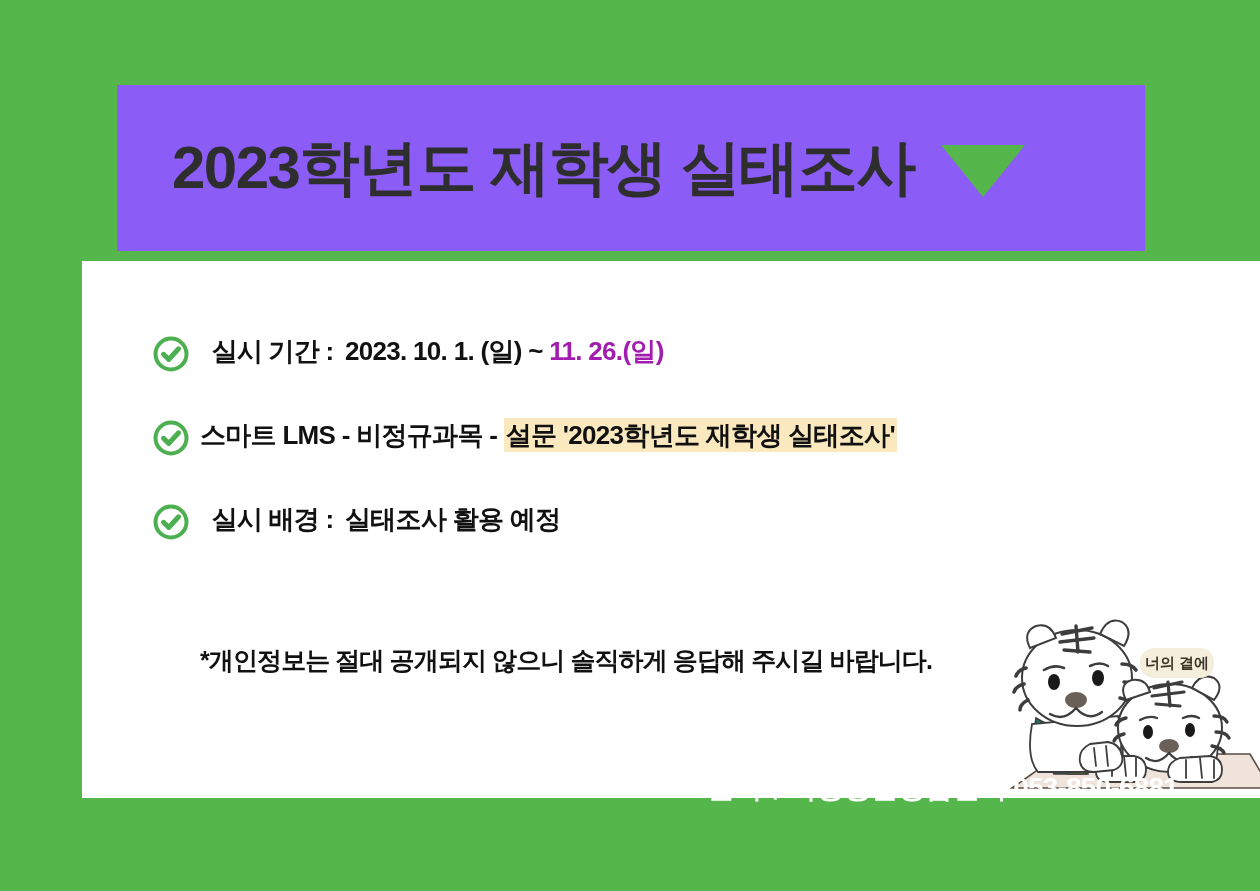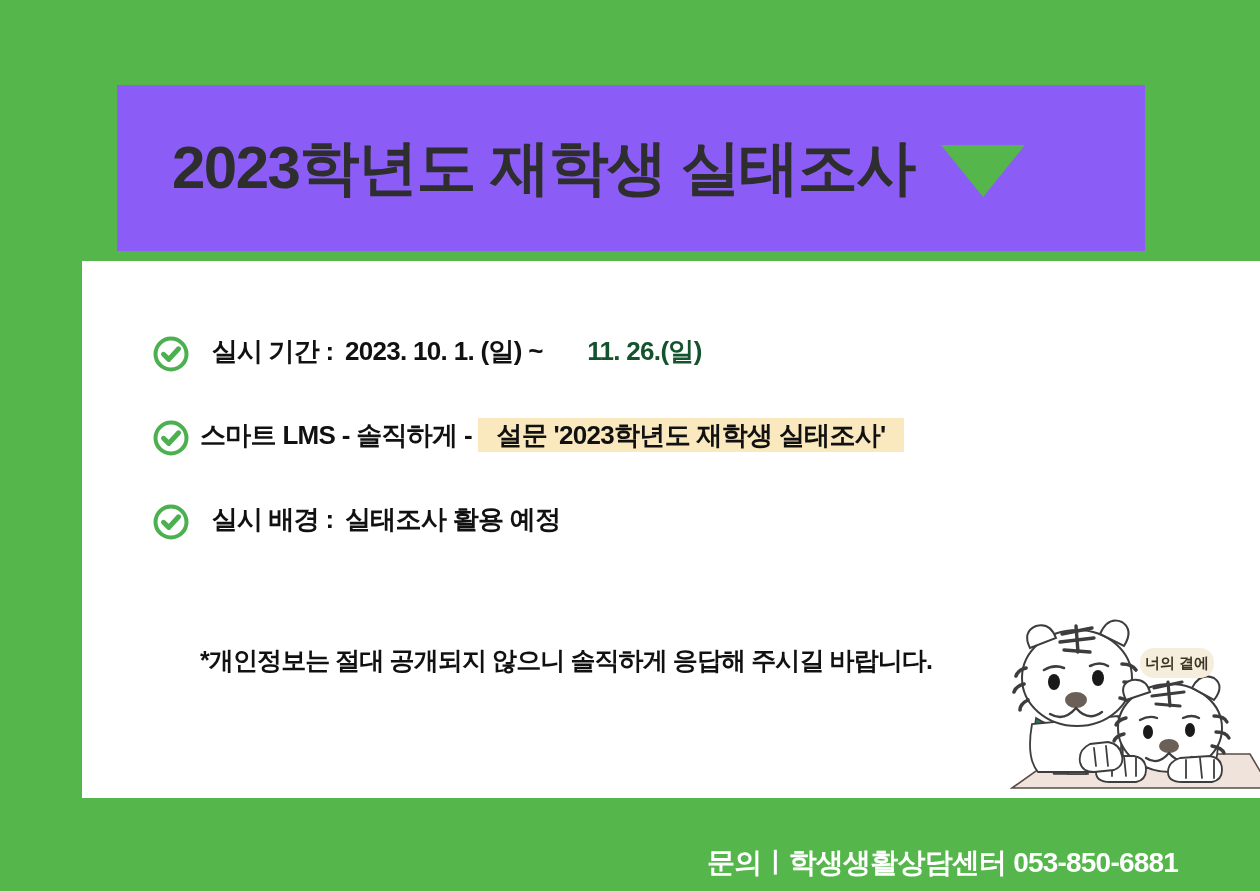--- a/index.html
+++ b/index.html
@@ -100,26 +100,25 @@
   }
 
   .row-value {
     font-size: 26px;
     font-weight: 800;
     color: #111111;
     letter-spacing: -0.7px;
     line-height: 1.42;
   }
   .row-value .date-end {
-    color: #14532d;
-    margin-left: 38px;
+    color: #a21caf;
   }
   .row-value .highlight {
     background: #fae8be;
-    padding: 2px 18px;
+    padding: 2px 2px;
   }
   .value-line2 {
     display: block;
   }
 
   
   .note {
     position: absolute;
     left: 118px;
     top: 383px;
@@ -137,21 +136,21 @@
     bottom: 0px;
     width: 272px;
     height: 192px;
   }
   .mascot svg { display: block; }
 
   
   .footer-contact {
     position: absolute;
     right: 82px;
-    top: 844px;
+    top: 769px;
     font-size: 28px;
     font-weight: 700;
     color: #ffffff;
     letter-spacing: -0.8px;
     white-space: nowrap;
   }
 </style>
 </head>
 <body>
 
@@ -180,21 +179,21 @@
     </div>
 
     <div class="row">
       <span class="check-icon">
         <svg width="38" height="38" viewBox="0 0 38 38">
           <circle cx="19" cy="19" r="15.5" fill="none" stroke="#4caf50" stroke-width="4"></circle>
           <path d="M11.5 19.3 L16.8 24.4 L26.6 13.8" fill="none" stroke="#4caf50" stroke-width="5" stroke-linecap="round" stroke-linejoin="round"></path>
         </svg>
       </span>
       <span class="row-value">
-        <span>스마트 LMS - 솔직하게 - </span><span class="highlight">설문 '2023학년도 재학생 실태조사'</span>
+        <span>스마트 LMS - 비정규과목 - </span><span class="highlight">설문 '2023학년도 재학생 실태조사'</span>
       </span>
     </div>
 
     <div class="row">
       <span class="check-icon">
         <svg width="38" height="38" viewBox="0 0 38 38">
           <circle cx="19" cy="19" r="15.5" fill="none" stroke="#4caf50" stroke-width="4"></circle>
           <path d="M11.5 19.3 L16.8 24.4 L26.6 13.8" fill="none" stroke="#4caf50" stroke-width="5" stroke-linecap="round" stroke-linejoin="round"></path>
         </svg>
       </span>

